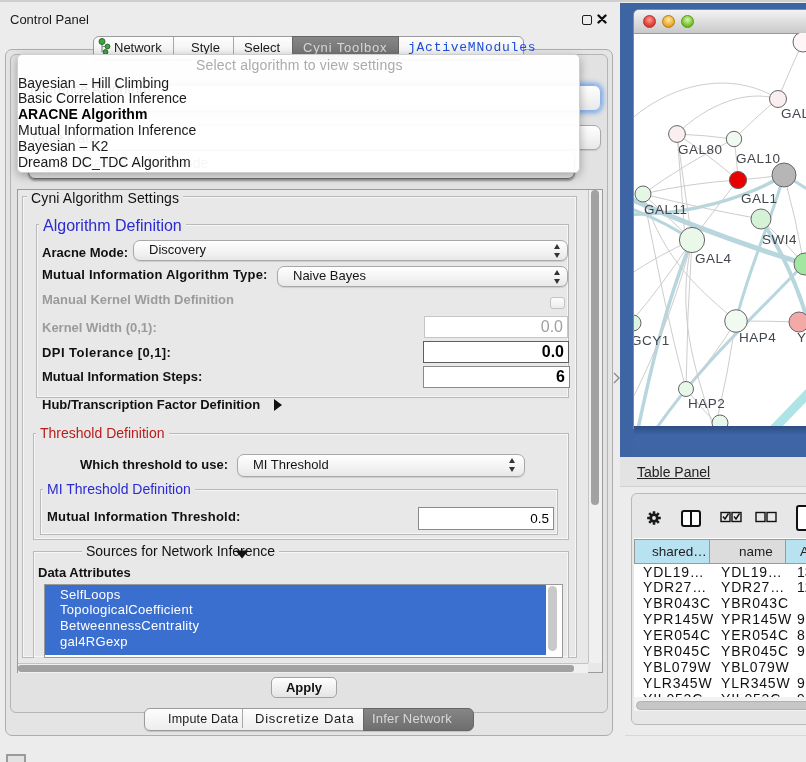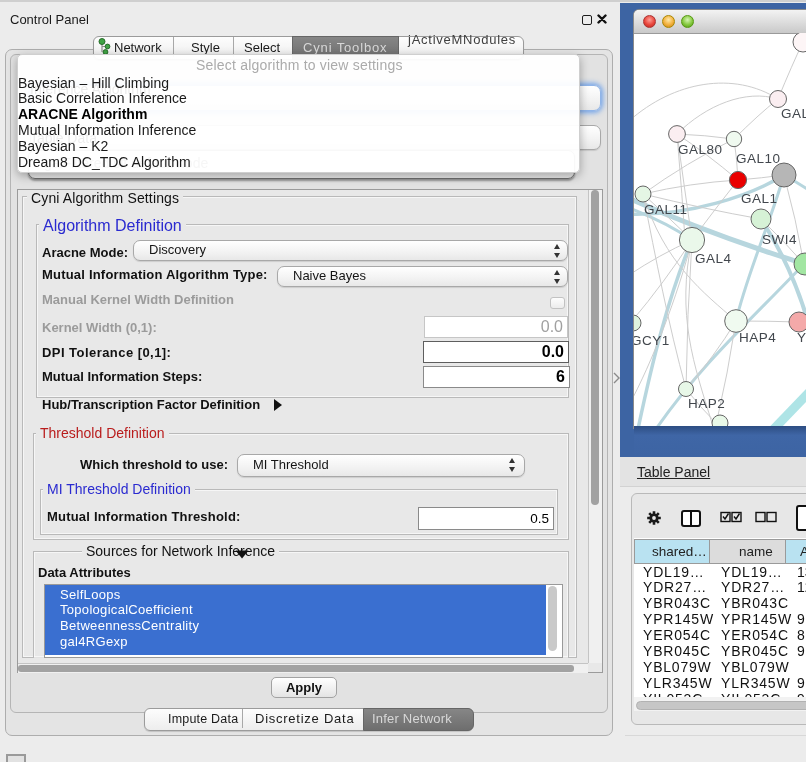--- a/index.html
+++ b/index.html
@@ -41,21 +41,21 @@
   <svg class="abs" style="left:97px;top:37px;" width="14" height="17" viewBox="0 0 14 17">
     <path d="M5 6 V15 M5 9.5 H10.5" stroke="#8f8f8f" stroke-width="1.2" fill="none"></path>
     <circle cx="5" cy="4.5" r="3" fill="#3fa344" stroke="#1f6323" stroke-width="0.9"></circle>
     <circle cx="10.5" cy="9.5" r="2.4" fill="#3fa344" stroke="#1f6323" stroke-width="0.9"></circle>
     <circle cx="8.5" cy="15" r="2.4" fill="#3fa344" stroke="#1f6323" stroke-width="0.9"></circle>
   </svg>
   <div class="lbl" style="left:114px;top:40px;color:#1a1a1a;">Network</div>
   <div class="lbl" style="left:191px;top:40px;color:#1a1a1a;">Style</div>
   <div class="lbl" style="left:244px;top:40px;color:#1a1a1a;text-align:center;">Select</div>
   <div class="lbl" style="left:303px;top:40px;color:#d8d8d8;letter-spacing:0.85px;">Cyni Toolbox</div>
-  <div class="lbl" style="left:408px;top:32px;color:#404040;letter-spacing:0.75px;">jActiveMNodules</div>
+  <div class="lbl" style="left:408px;top:40px;color:#1d4ed8;letter-spacing:0.75px;font-family:Liberation Mono, monospace;">jActiveMNodules</div>
 
   <div class="combo" style="left:30px;top:85px;width:569px;height:24px;box-shadow:0 0 5px 2px rgba(90,150,235,.8);border-color:#8fb4e8;"></div>
   <div class="combo" style="left:30px;top:125px;width:569px;height:23px;"></div>
   <div class="combo" style="left:28px;top:150px;width:545px;height:27px;border-color:#6e6e6e;box-shadow:0 1.5px 2px rgba(0,0,0,.35);">
       <div class="ct" style="top:4px;color:#4a4a4a;font-size:14px;">galFiltered.sif default node</div>
     </div>
 
   <div class="abs" style="left:17px;top:189px;width:584px;height:482px;background:#e8e8e8;border:1px solid #9b9b9b;"></div>
 
   <div class="abs" style="left:588px;top:190px;width:13px;height:473px;background:#f0f0f0;border-left:1px solid #c4c4c4;"></div>

